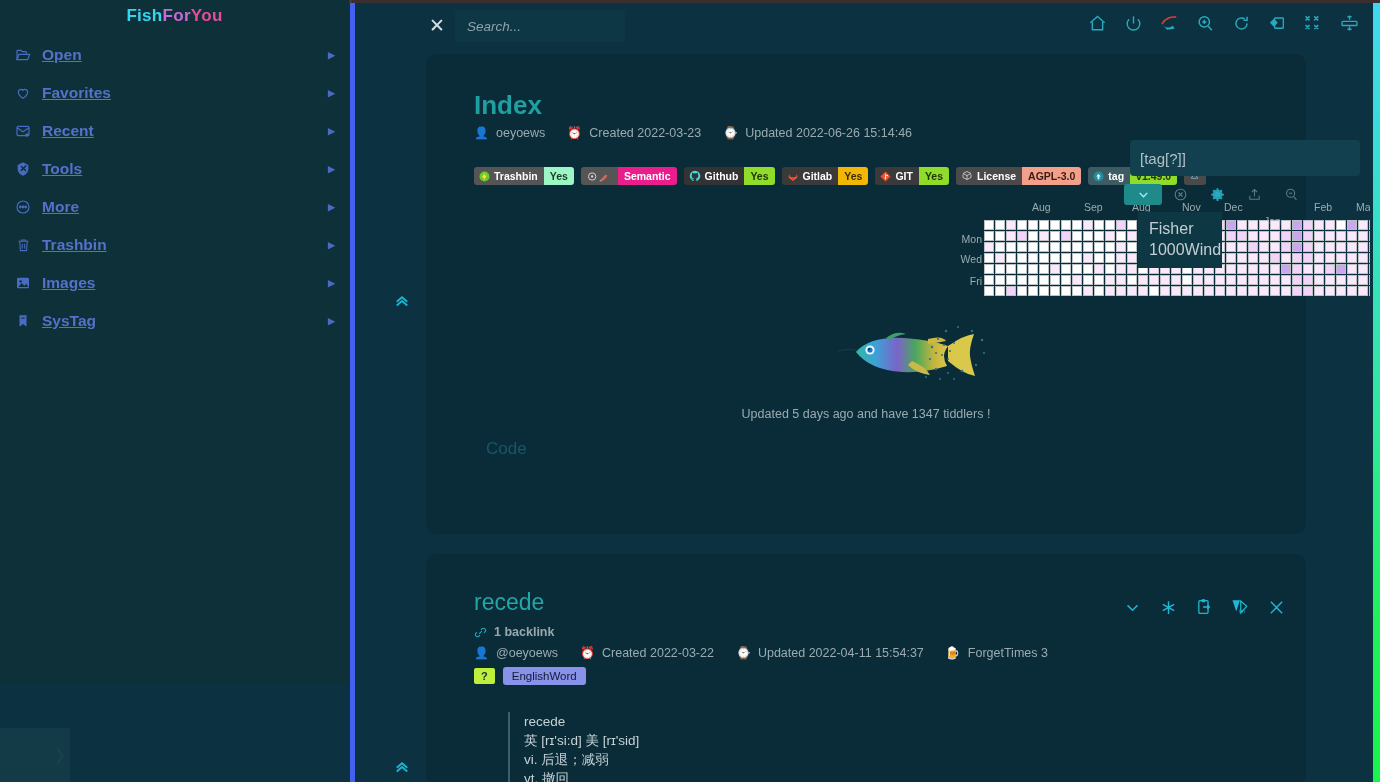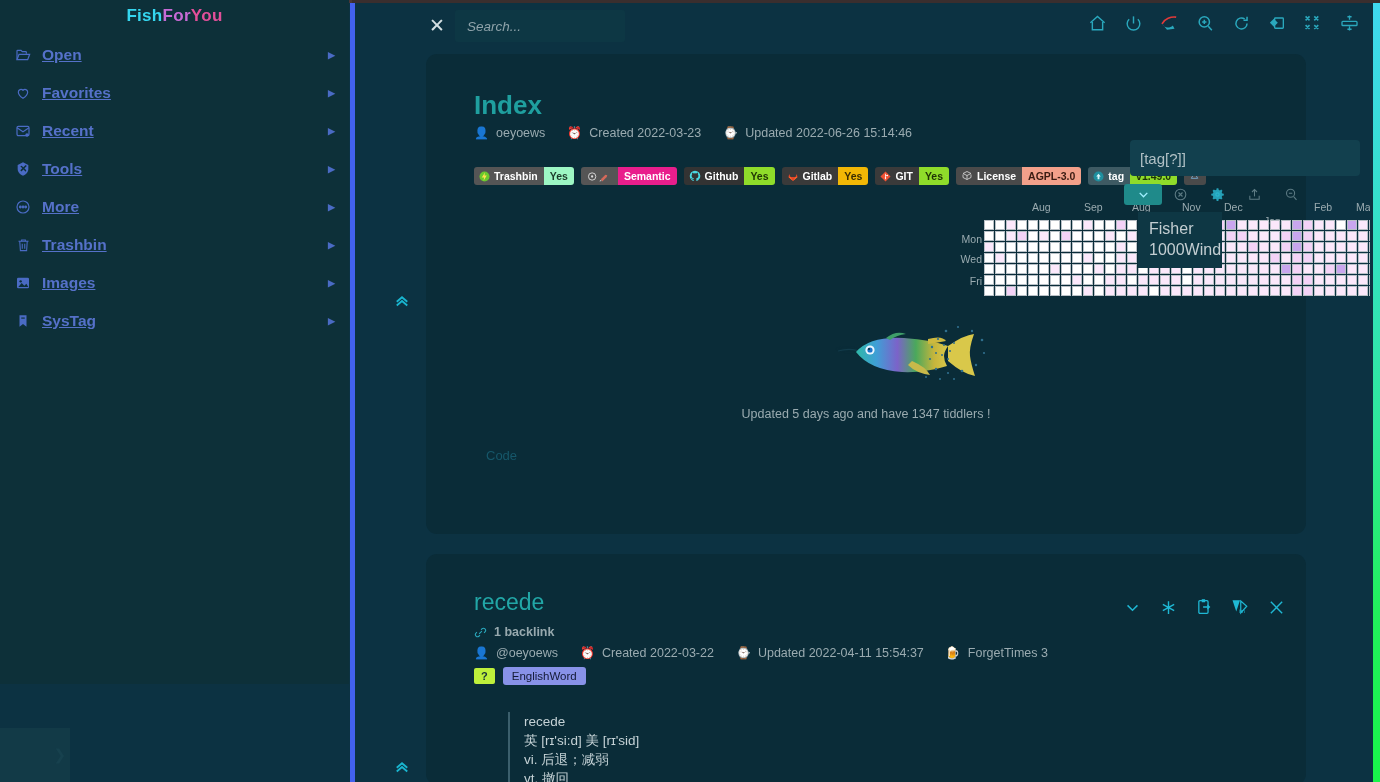--- a/index.html
+++ b/index.html
@@ -130,21 +130,21 @@
   #hm-months { position:absolute; left:28px; top:0; width:540px; height:16px; }
   #hm-months span { position:absolute; top:0; color:#9aabb0; font-size:10.5px; }
   #hm-days { position:absolute; left:0; top:20px; width:26px; height:110px; }
   #hm-days span { position:absolute; right:0; color:#9aabb0; font-size:10.5px; }
   #hm-grid { position:absolute; left:28px; top:19px; display:grid; grid-auto-flow:column; grid-template-rows:repeat(7, 10px); grid-auto-columns:10px; gap:1px; }
   #hm-grid i { display:block; width:10px; height:10px; border:1px solid #b9c0c6; }
 
   
   #fish-wrap { position:absolute; left:400px; top:255px; width:180px; height:90px; }
   #updated-line { position:absolute; left:0; right:0; top:353px; text-align:center; color:#9aabb0; font-size:12.5px; }
-  #code-label { position:absolute; left:60px; top:394px; color:#16576a; font-size:13px; }
+  #code-label { position:absolute; left:60px; top:385px; color:#16576a; font-size:17px; }
 
   
   #recede-icons { position:absolute; right:20px; top:43px; display:flex; align-items:center; gap:16px; }
   #recede-icons .ri { width:20px; height:20px; display:flex; align-items:center; justify-content:center; color:#1fb8d4; cursor:pointer; }
   #recede-icons .ri svg { display:block; }
 
   #backlink { position:absolute; left:48px; top:71px; display:flex; align-items:center; gap:7px; color:#97a9ae; font-size:12.5px; font-weight:bold; }
   #backlink .bi { color:#2aa8bd; display:flex; }
   #recede-meta { position:absolute; left:48px; top:91px; }
   #recede-tags { position:absolute; left:48px; top:113px; display:flex; align-items:center; gap:8px; }

